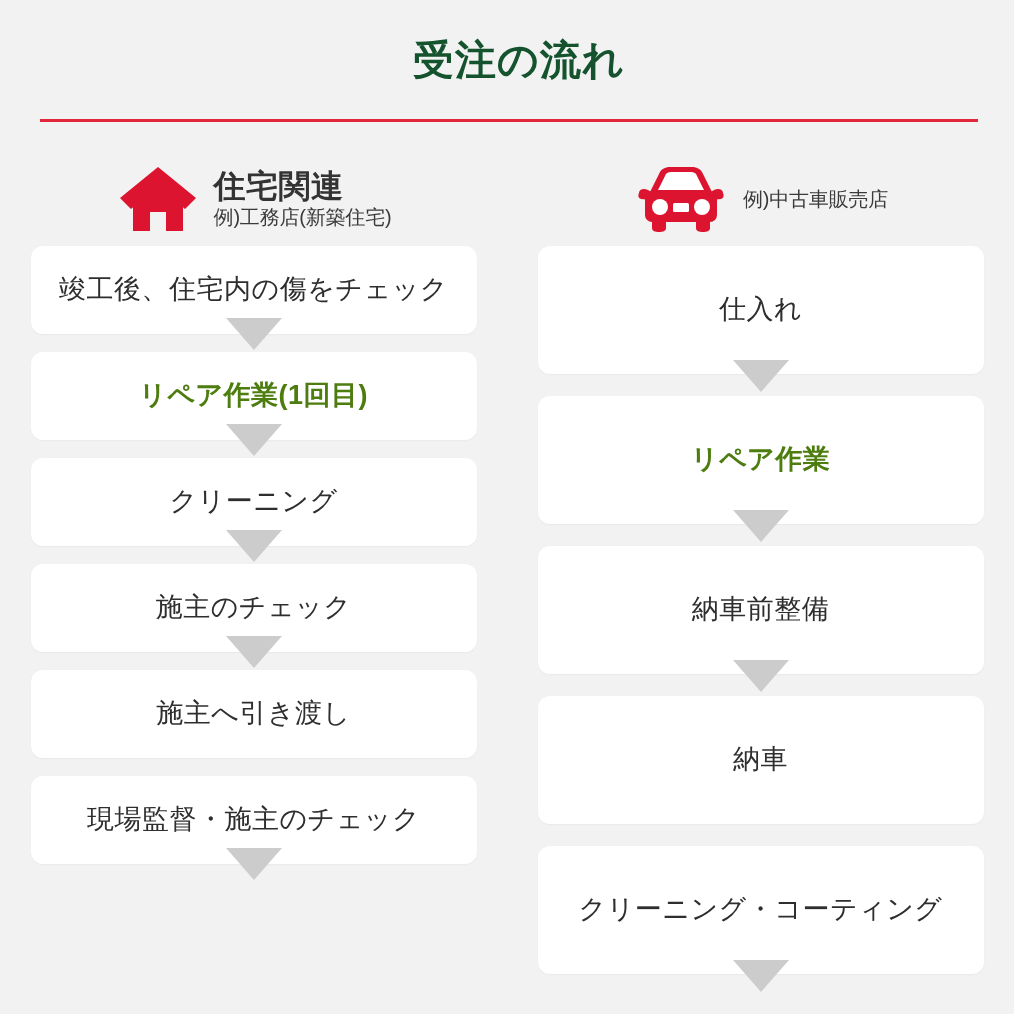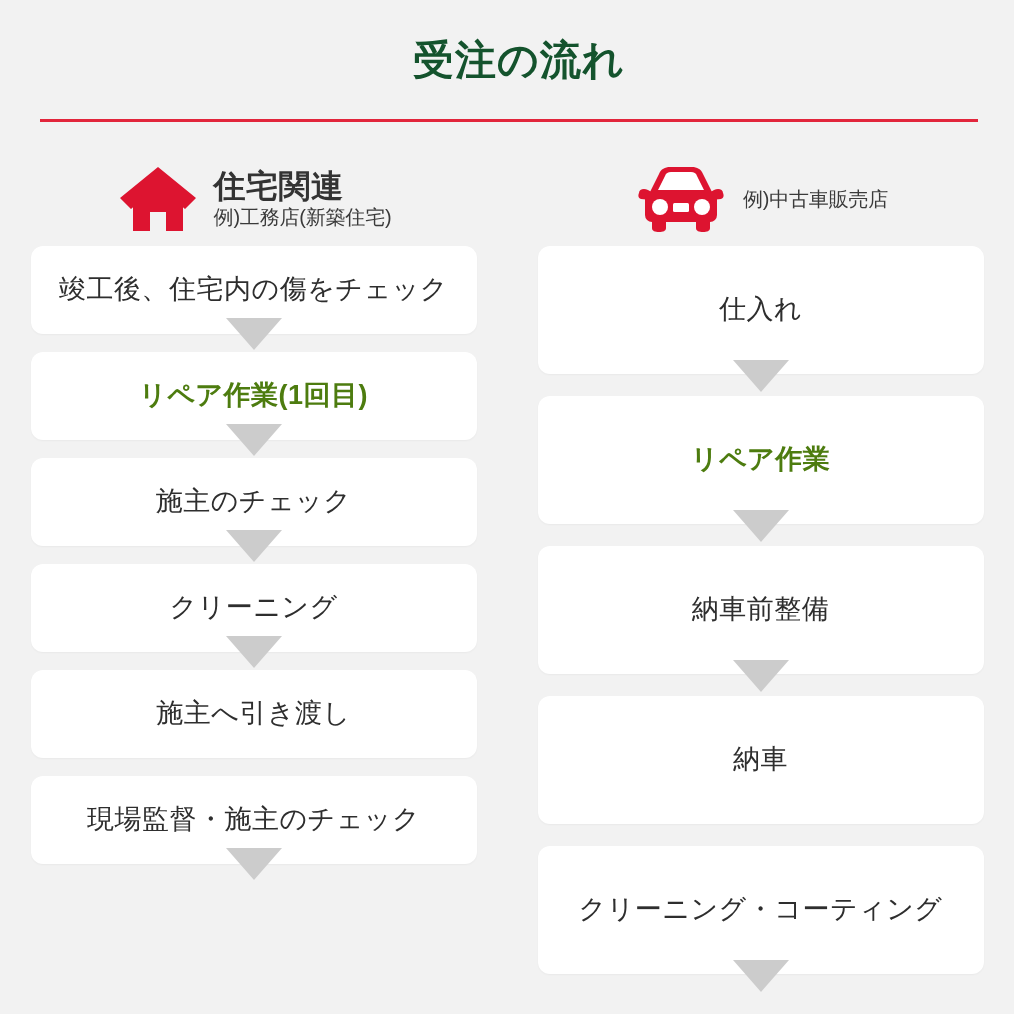--- a/index.html
+++ b/index.html
@@ -173,25 +173,25 @@
     <div class="steps">
       <div class="step">
         <span class="step-label">竣工後、住宅内の傷をチェック</span>
         <span class="arrow"></span>
       </div>
       <div class="step highlight">
         <span class="step-label">リペア作業(1回目)</span>
         <span class="arrow"></span>
       </div>
       <div class="step">
+        <span class="step-label">クリーニング</span>
+        <span class="arrow"></span>
+      </div>
+      <div class="step">
         <span class="step-label">施主のチェック</span>
-        <span class="arrow"></span>
-      </div>
-      <div class="step">
-        <span class="step-label">クリーニング</span>
         <span class="arrow"></span>
       </div>
       <div class="step">
         <span class="step-label">施主へ引き渡し</span>
       </div>
       <div class="step">
         <span class="step-label">現場監督・施主のチェック</span>
         <span class="arrow"></span>
       </div>
     </div>

